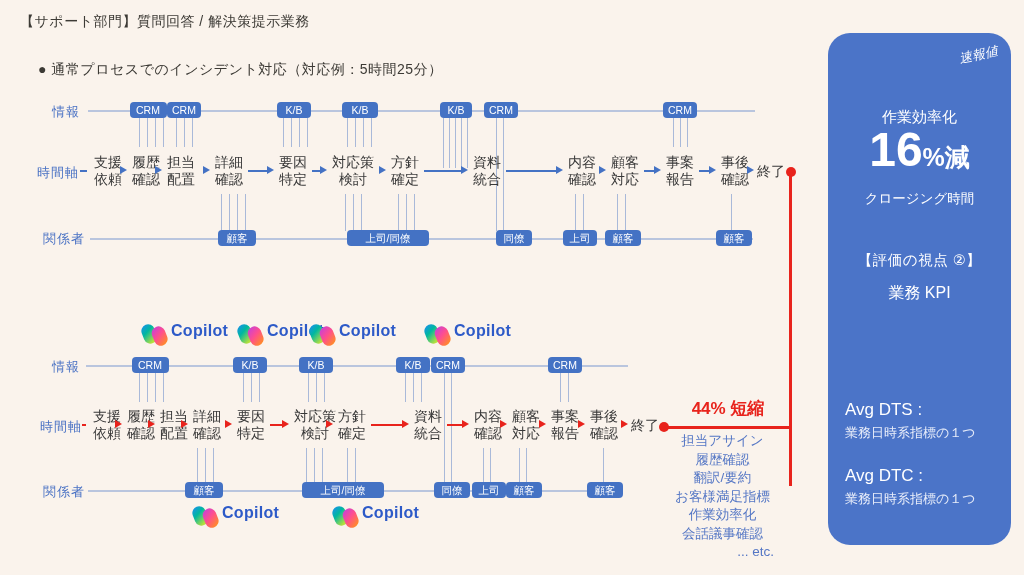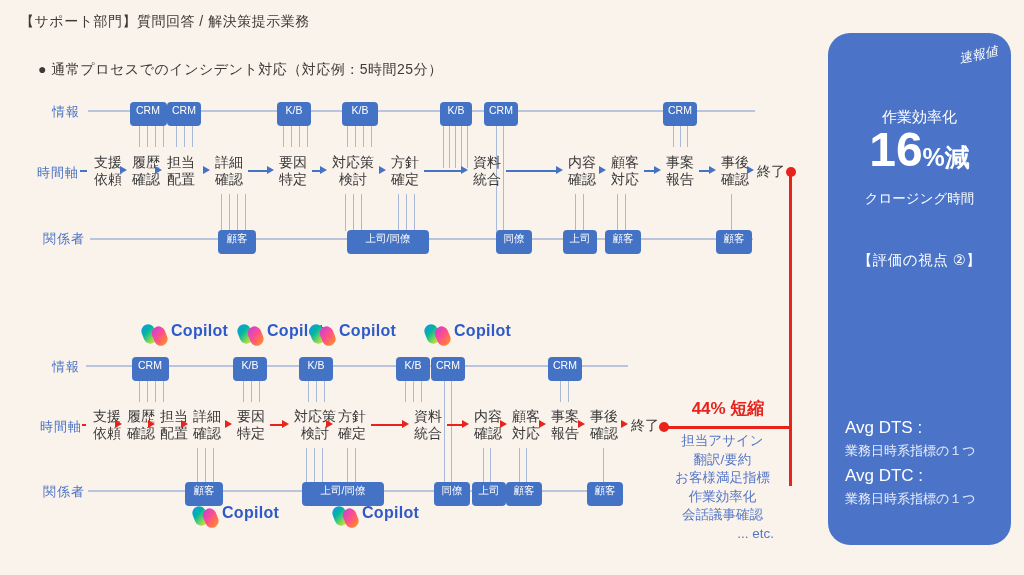--- a/index.html
+++ b/index.html
@@ -8,21 +8,21 @@
     font-family:"Liberation Sans","DejaVu Sans",sans-serif;
   }
   .abs{position:absolute;}
   .page-title{position:absolute;left:20px;top:13px;font-size:14px;color:#3c3a35;letter-spacing:.5px;}
   .section-heading{position:absolute;font-size:14px;color:#3c3a35;letter-spacing:.5px;}
   #heading-normal{left:38px;top:61px;}
   #heading-ai{left:38px;top:276px;}
   .rowlabel{font-size:13px;color:#4a72c4;letter-spacing:1px;}
   .rowline{height:1.5px;background:#b9c5de;}
   .badge{
-    height:24px;line-height:16px;font-size:10.5px;border-radius:4px;background:#4472c4;
+    height:16px;line-height:16px;font-size:10.5px;border-radius:4px;background:#4472c4;
     color:#fff;text-align:center;white-space:nowrap;overflow:hidden;
   }
   .step{font-size:14px;color:#383838;text-align:center;line-height:17px;white-space:nowrap;}
   .conn{width:1.2px;background:#a9b9d9;}
   .flow-line{height:1.8px;}
   .flow-head{width:0;height:0;border-top:4.5px solid transparent;border-bottom:4.5px solid transparent;border-left:7px solid #4472c4;}
   .reddot{width:10px;height:10px;border-radius:50%;background:#e8231c;}
   .hl-label{font-weight:bold;color:#e8231c;font-size:17px;text-align:center;white-space:nowrap;}
   .tasks{color:#5577c5;font-size:13.5px;line-height:18.5px;text-align:center;}
   .tasks .etc{text-align:right;padding-right:26px;}
@@ -76,21 +76,22 @@
   <div class="section-heading" id="heading-normal">● 通常プロセスでのインシデント対応（対応例：5時間25分）</div>
 
   <div class="panel">
     <div class="panel-note">速報値</div>
     <div class="p-sub v1s">作業効率化</div>
     <div class="p-big">
       <span class="big-num">16</span><span class="big-unit">%減</span>
     </div>
     <div class="p-cap">クロージング時間</div>
     <div class="p-title v2t">【評価の視点 ②】</div>
-    <div class="kpi" style="top:385px">
+    <div class="p-sub v2s">業務 KPI</div>
+    <div class="kpi" style="top:367px">
       <div class="kpi-name">Avg DTS :</div>
       <div class="kpi-desc">業務日時系指標の１つ</div>
     </div>
     <div class="kpi" style="top:433px">
       <div class="kpi-name">Avg DTC :</div>
       <div class="kpi-desc">業務日時系指標の１つ</div>
     </div>
   </div>
 <div class="abs rowlabel" style="left: 52px; top: 103px;">情報</div>
     <div class="abs rowlabel" style="left: 37px; top: 164px;">時間軸</div>
@@ -370,19 +371,20 @@
       </svg>
       <span class="copilot-label">Copilot</span>
     </div>
     <div class="abs" style="left: 789px; top: 172px; width: 3px; height: 314px; background: rgb(232, 35, 28);"></div>
     <div class="abs" style="left: 664px; top: 426px; width: 128px; height: 3px; background: rgb(232, 35, 28);"></div>
     <div class="abs reddot" style="left: 786px; top: 167px;"></div>
     <div class="abs reddot" style="left: 659px; top: 422px;"></div>
     <div class="abs hl-label" style="left: 668px; top: 397px; width: 120px;">44% 短縮</div>
     <div class="abs tasks" style="left: 645px; top: 432px; width: 155px;">
       <div>担当アサイン</div>
+      <div>履歴確認</div>
       <div>翻訳/要約</div>
       <div>お客様満足指標</div>
       <div>作業効率化</div>
       <div>会話議事確認</div>
       <div class="etc">... etc.</div>
     </div>
   </div>
 
 </body></html>

